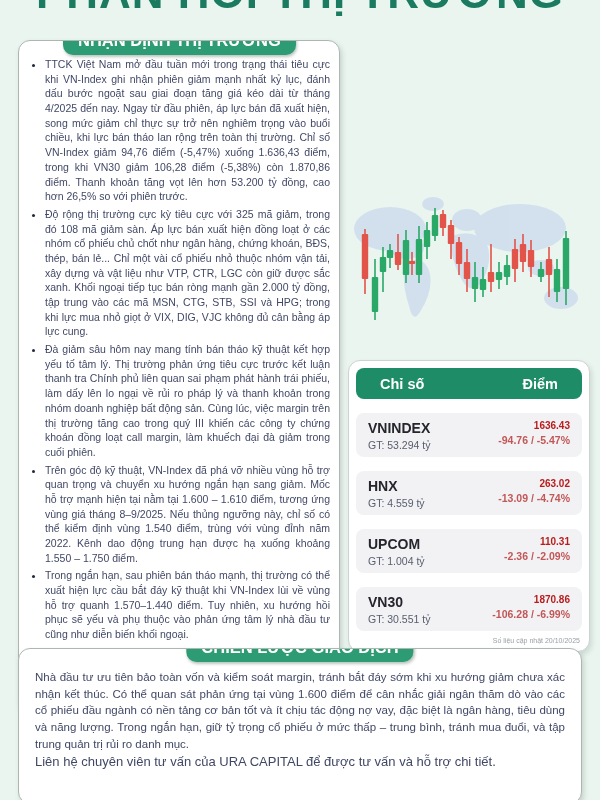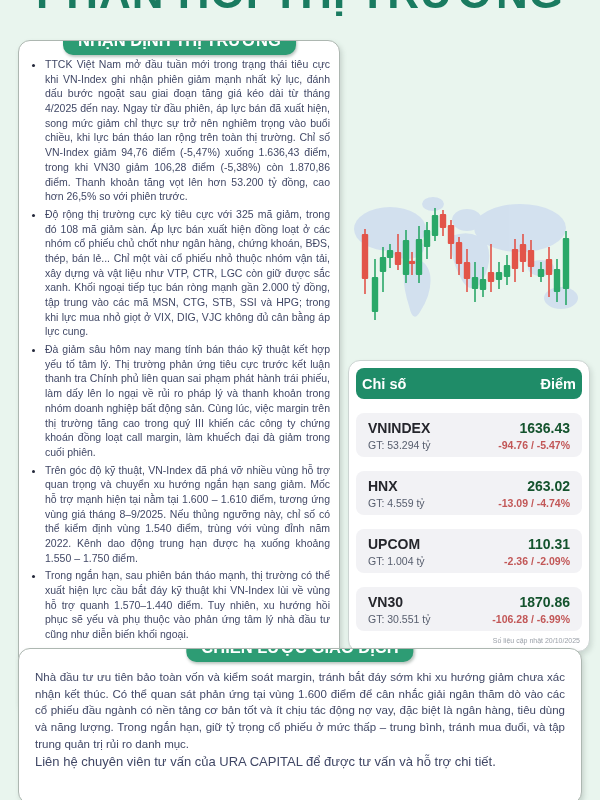--- a/index.html
+++ b/index.html
@@ -38,30 +38,30 @@
   .illustration{position:absolute;left:345px;top:183px;width:250px;height:172px;}
   .index-card{
     position:absolute;left:348px;top:360px;width:242px;
     background:#fff;border:1px solid #ccd4d2;border-radius:12px;
     box-shadow:2px 3px 5px rgba(100,115,108,.2);
     padding:7px;box-sizing:border-box;
   }
   .index-header{
     background:#1f8c68;color:#fff;border-radius:8px;
     display:flex;justify-content:space-between;align-items:center;
-    padding:0 6px;height:31px;font-weight:700;font-size:14.5px;
+    padding:0 24px;height:31px;font-weight:700;font-size:14.5px;
   }
   .index-row{
     background:#f2f2f5;border-radius:8px;margin-top:14px;
     padding:7px 12px 6px;display:flex;justify-content:space-between;align-items:flex-start;
   }
   .idx-name{font-weight:700;font-size:14px;color:#25262c;}
   .idx-gt{font-size:10.5px;color:#565d6d;margin-top:3px;}
   .idx-right{text-align:right;}
-  .idx-value{font-weight:700;font-size:14px;color:#14532d;}
+  .idx-value{font-weight:700;font-size:10px;color:#b91c1c;}
   .idx-change{font-size:10.5px;font-weight:700;color:#c25757;margin-top:3px;}
   .footnote{font-size:7px;color:#9aa0a8;text-align:right;margin-top:6px;padding-right:2px;}
   .strategy-text{font-size:11.5px;line-height:1.45;text-align:justify;color:#414866;}
   .strategy-contact{font-size:13px;line-height:1.45;margin-top:1px;color:#414866;}
 </style>
 </head>
 <body>
 
 <div>
 

